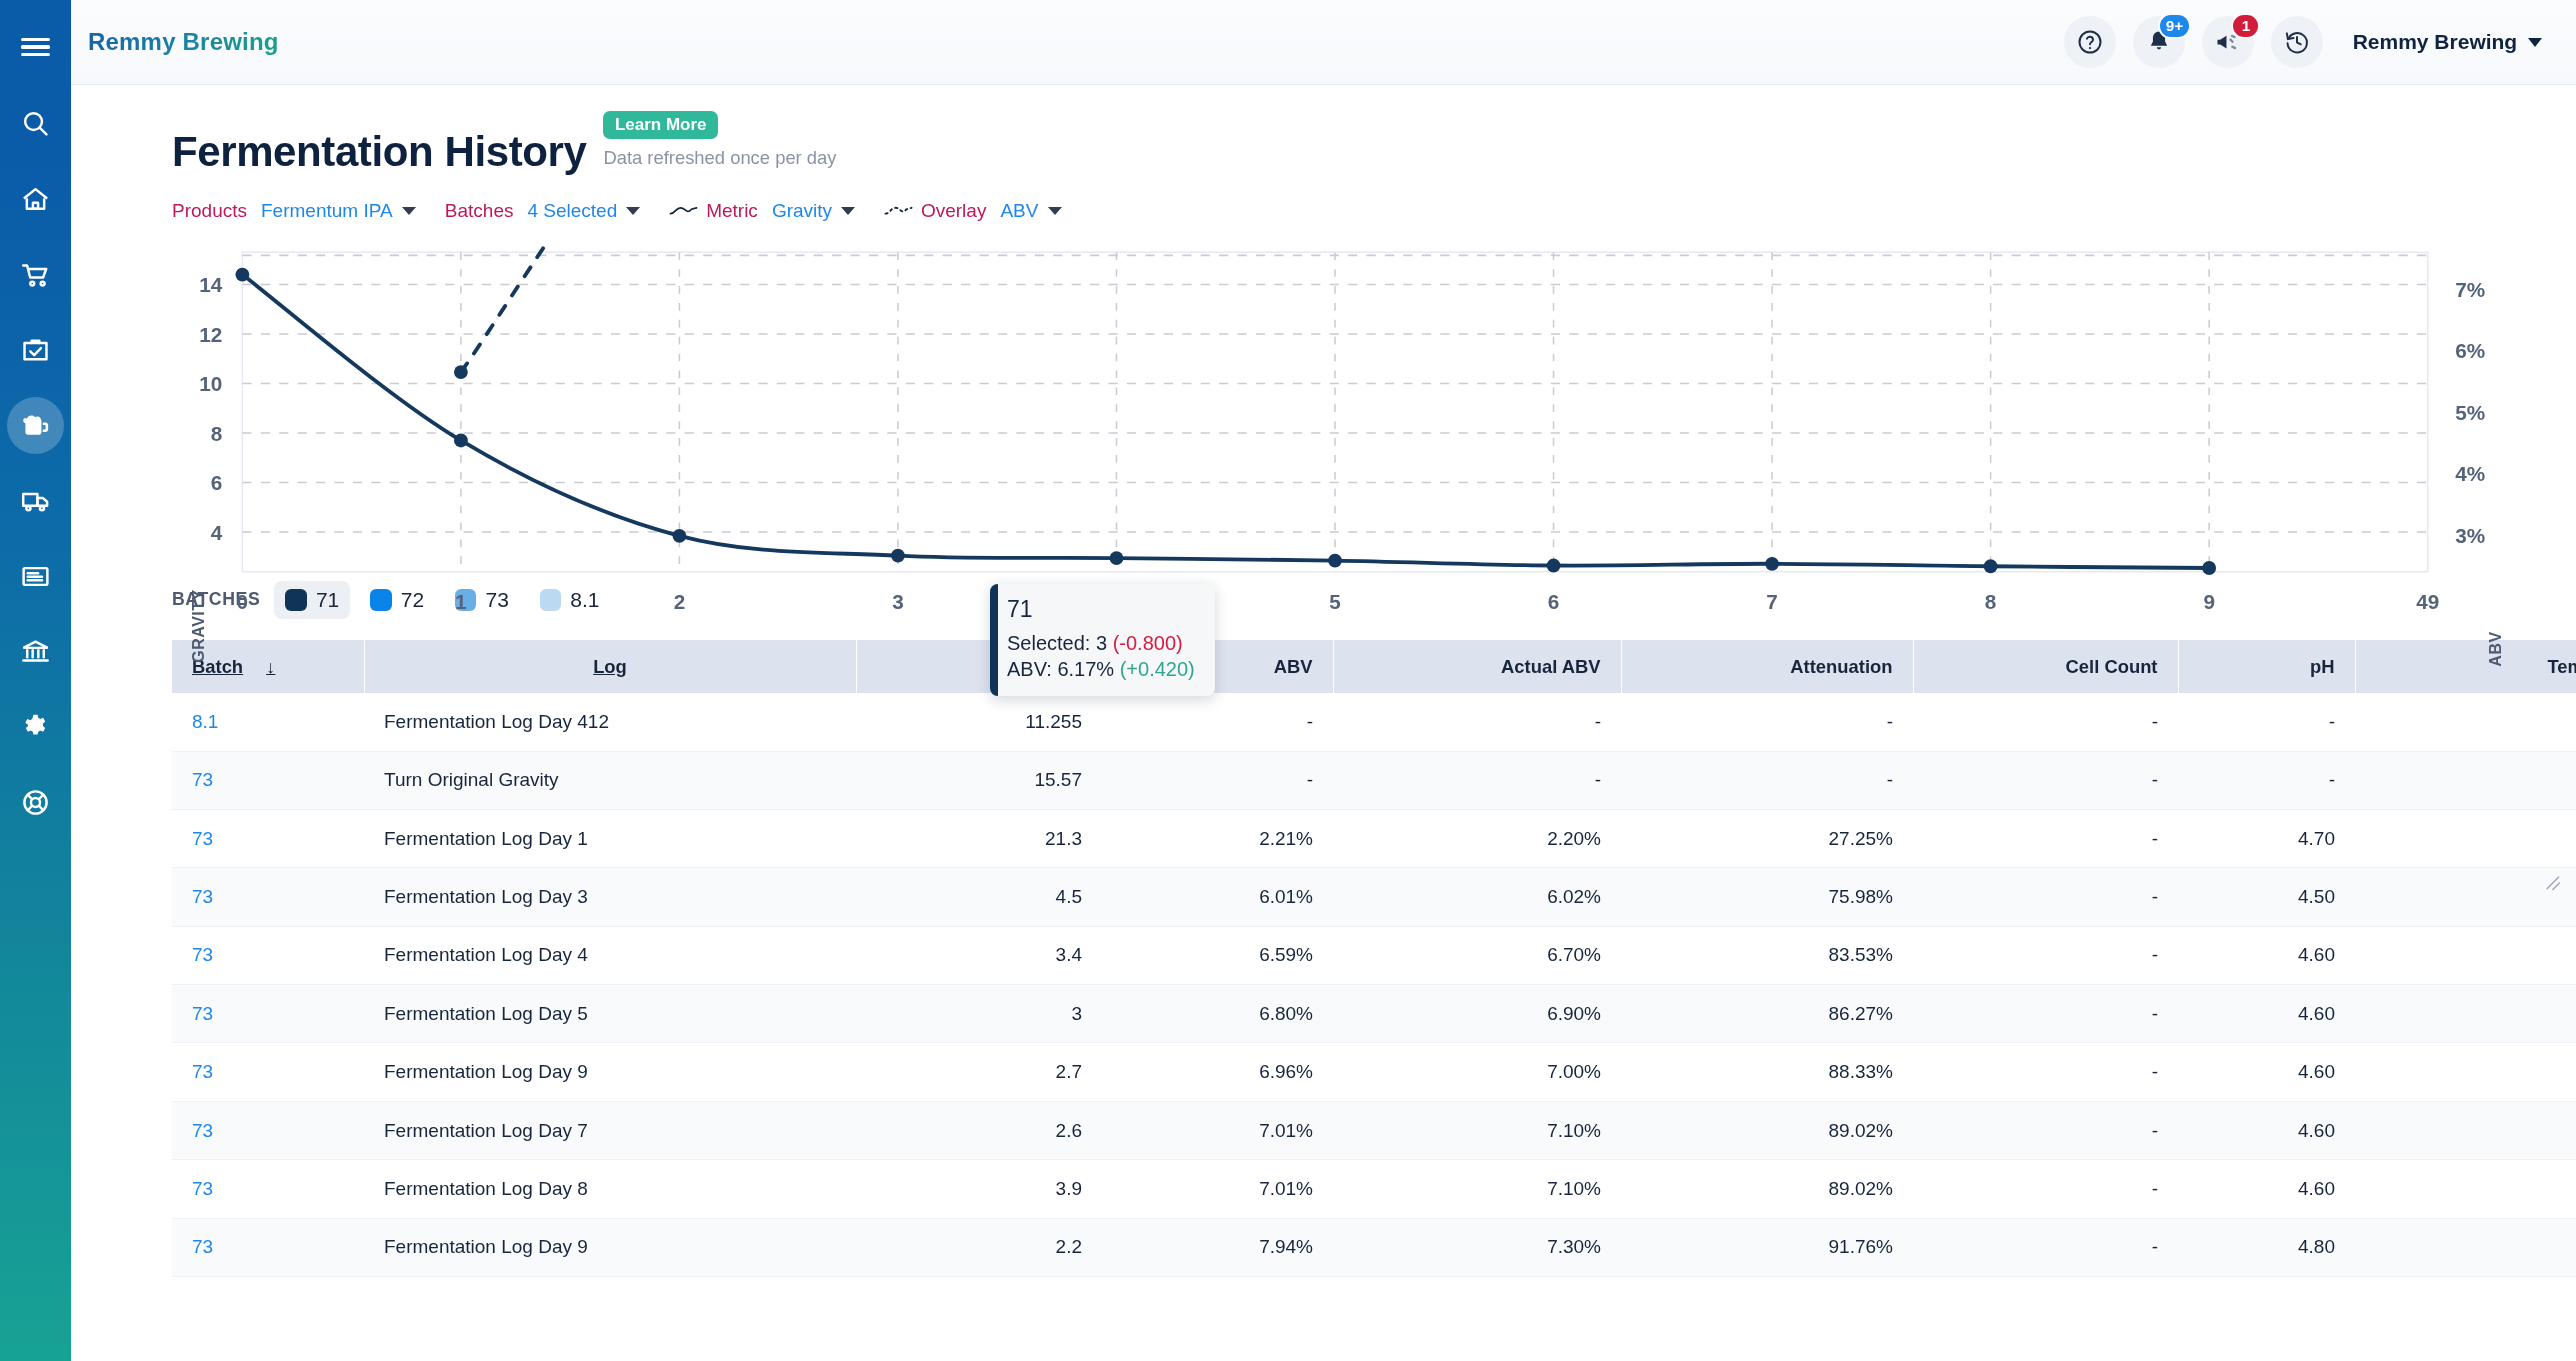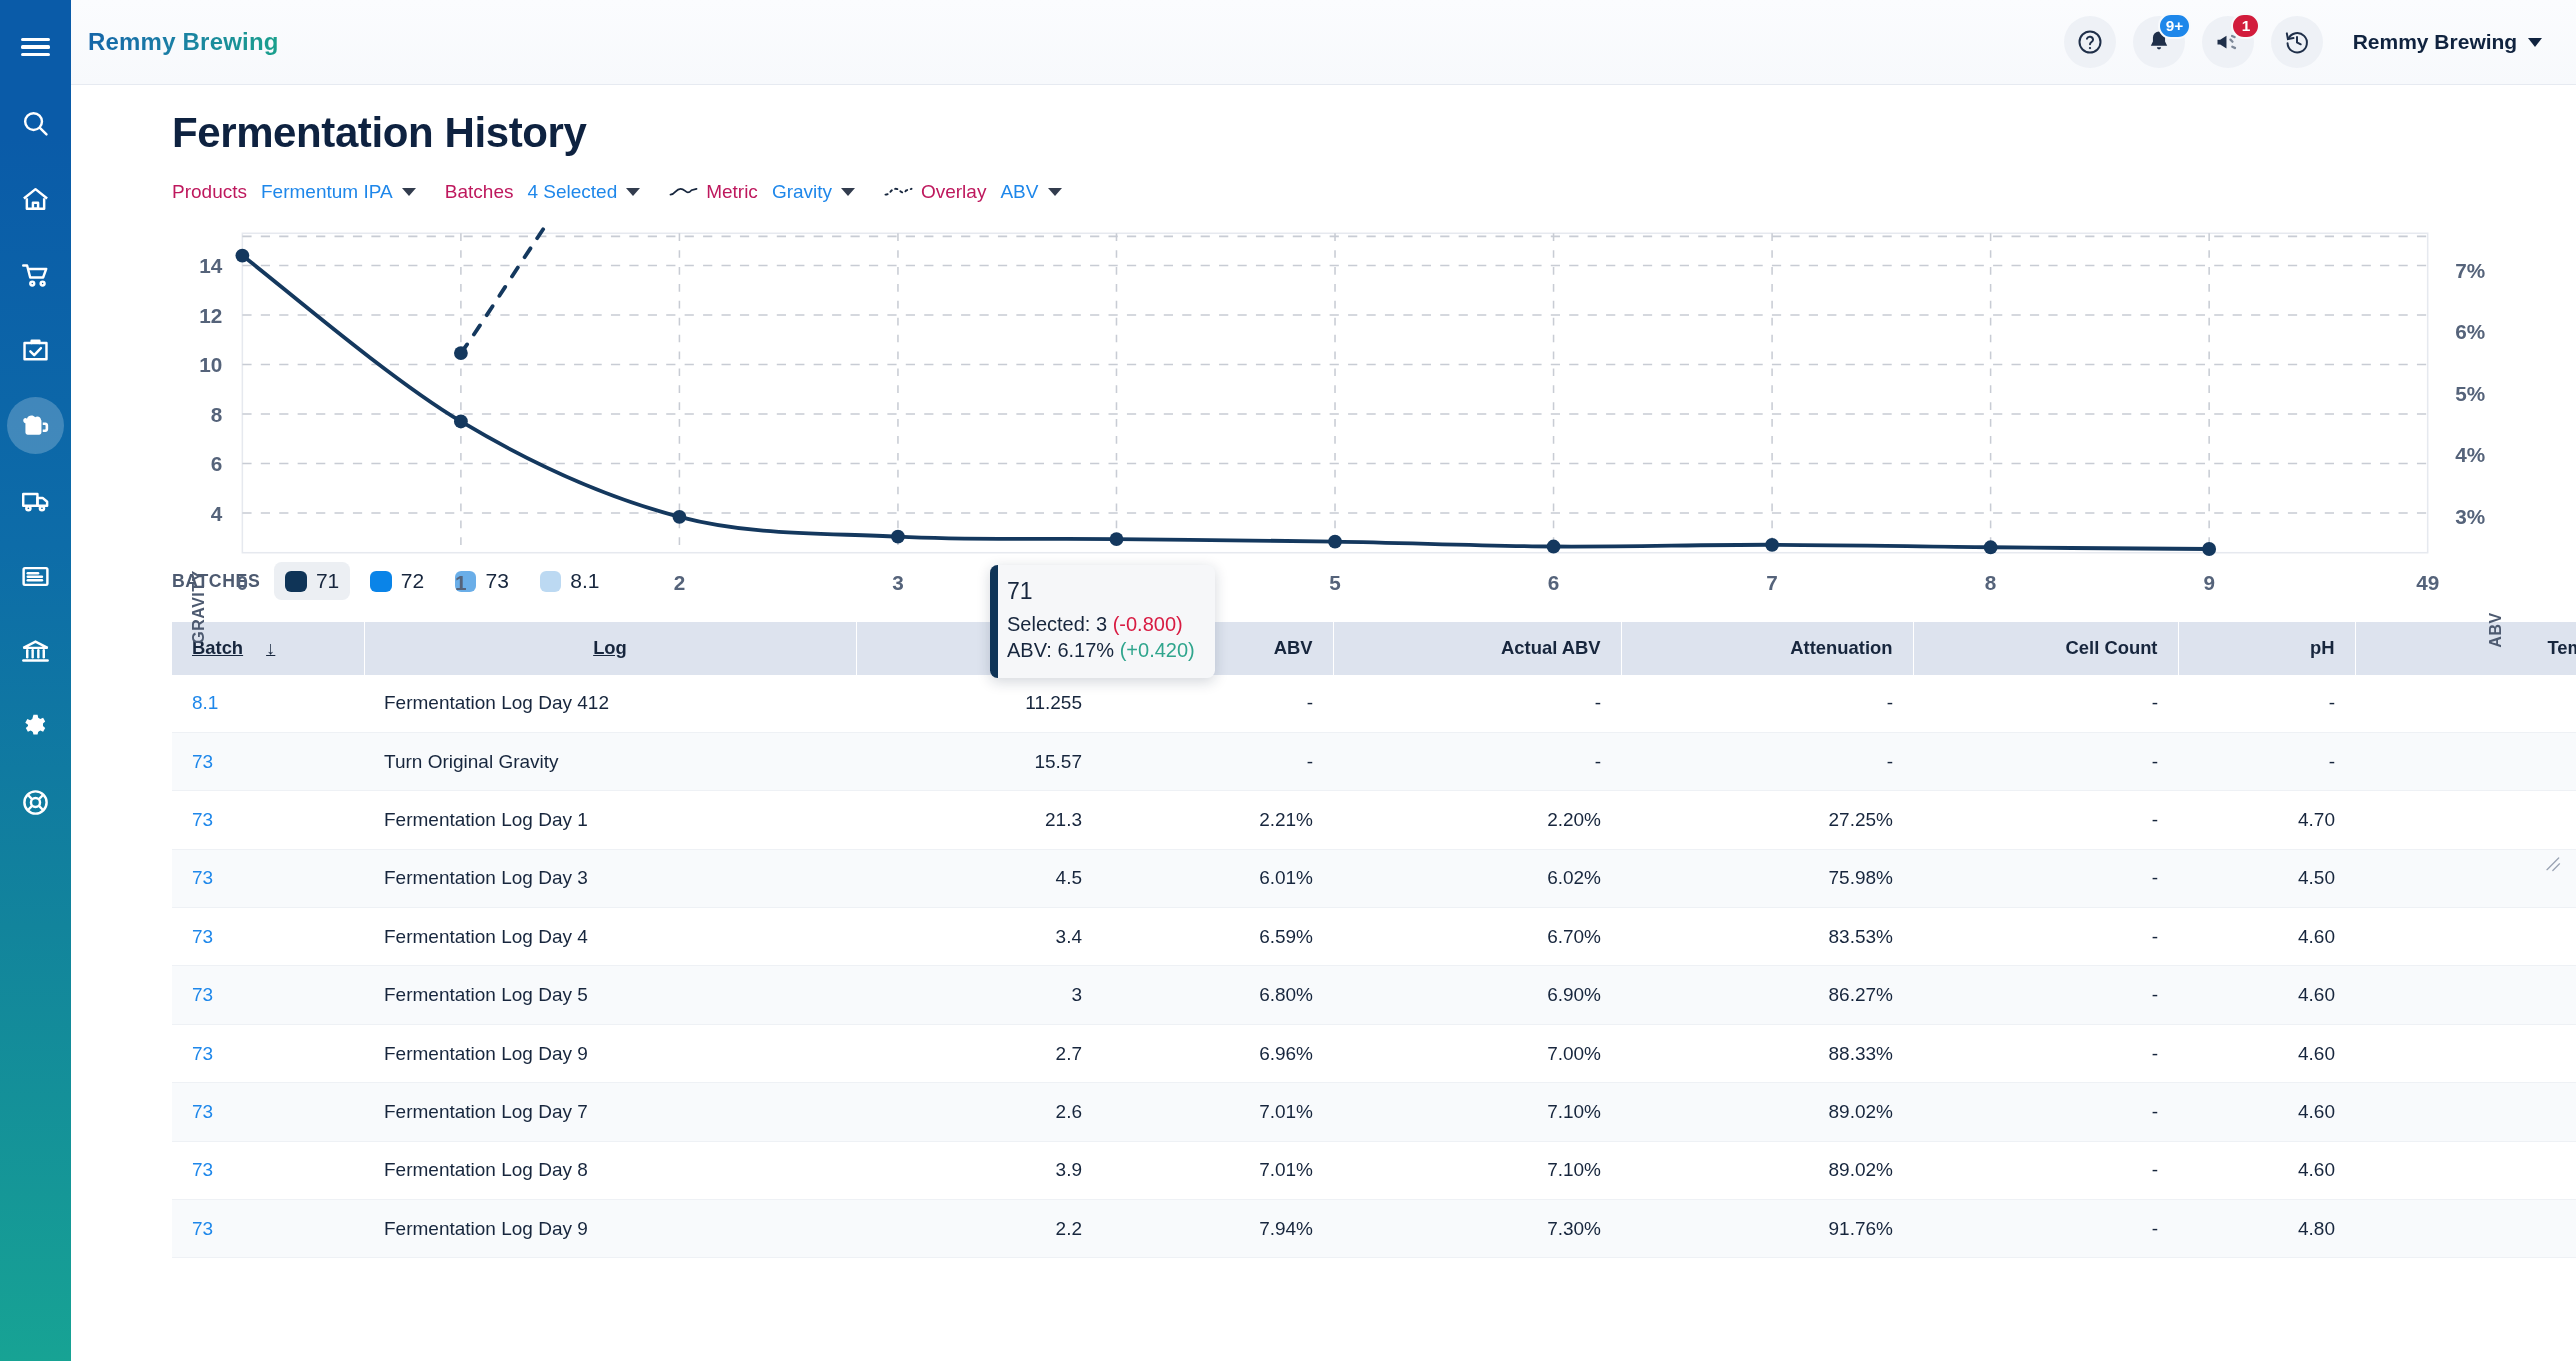--- a/index.html
+++ b/index.html
@@ -285,20 +285,24 @@
         </div>
         <div class="user-menu">
           <span class="user-name">Remmy Brewing</span>
           <span class="chev"></span>
         </div>
       </div>
     </div>
 
     <div class="page-head">
       <div class="page-title">Fermentation History</div>
+      <div class="head-side">
+        <span class="pill">Learn More</span>
+        <span class="sub">Data refreshed once per day</span>
+      </div>
     </div>
 
     <div class="filters">
       <span class="f-label">Products</span>
       <span class="dd">
         <span class="f-val">Fermentum IPA</span>
         <span class="dd-caret"></span>
       </span>
       <span class="f-label">Batches</span>
       <span class="dd">

